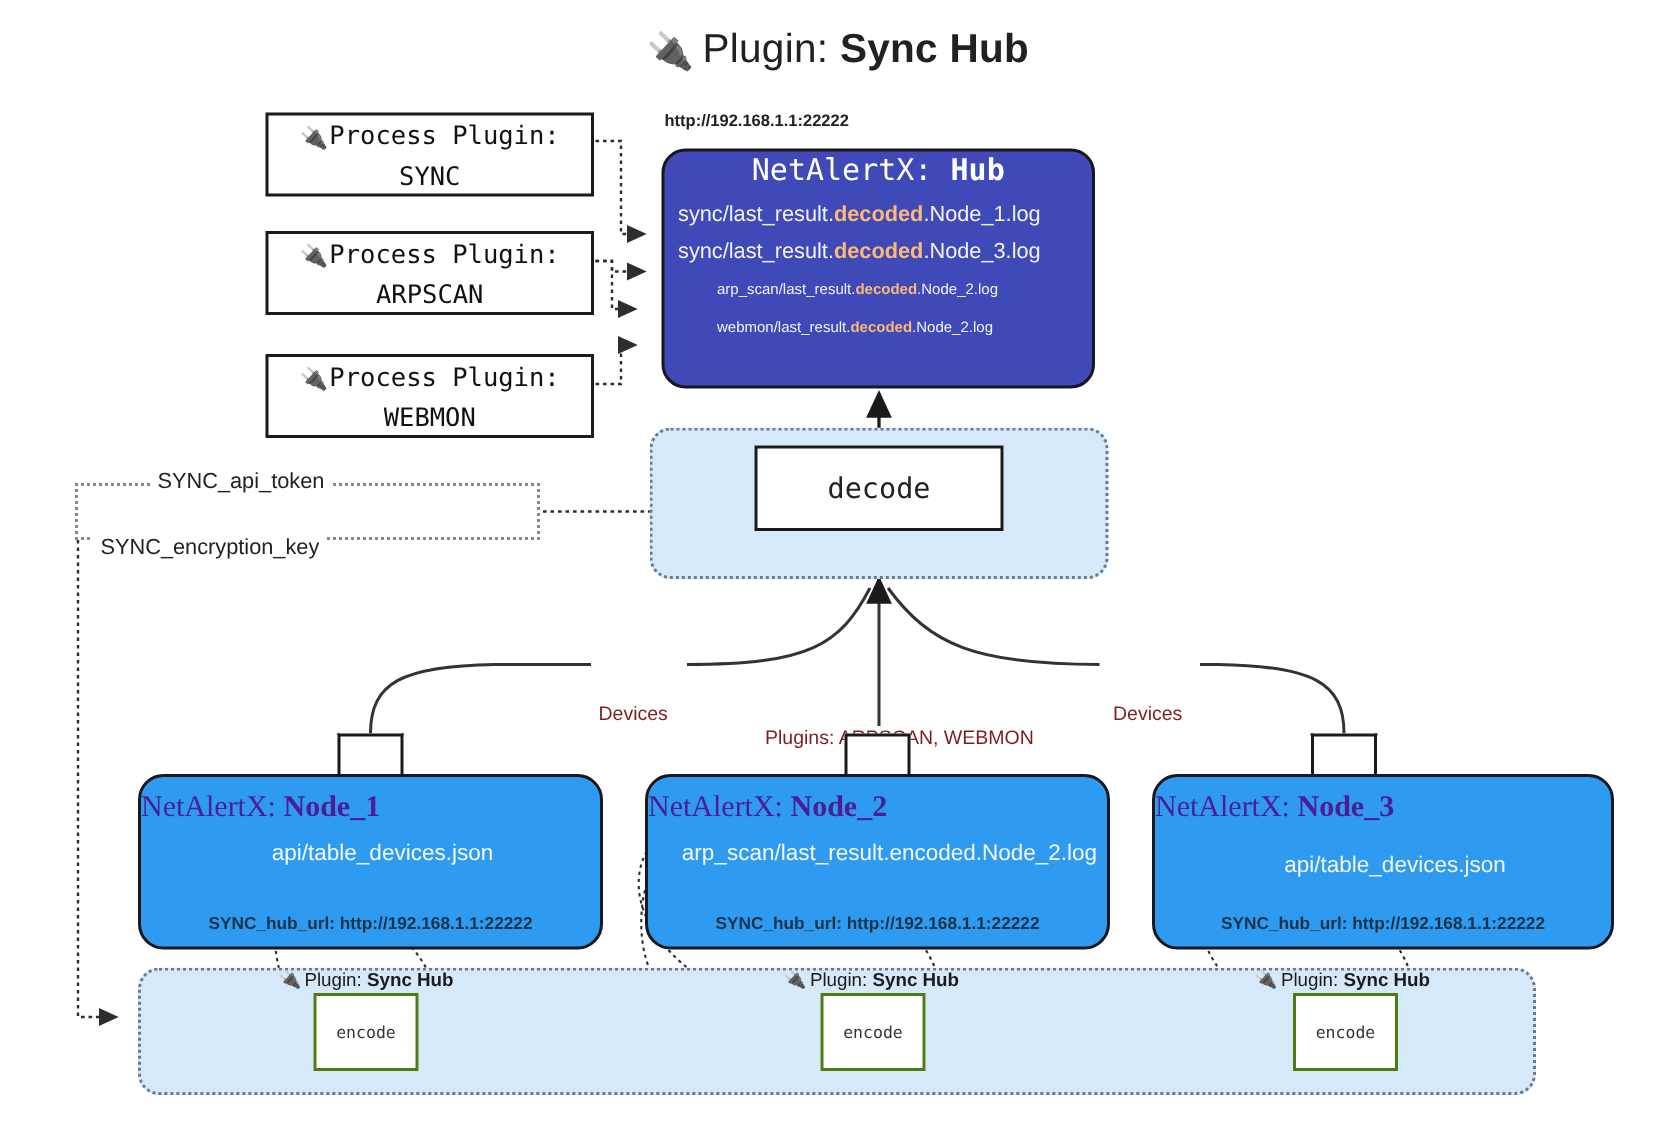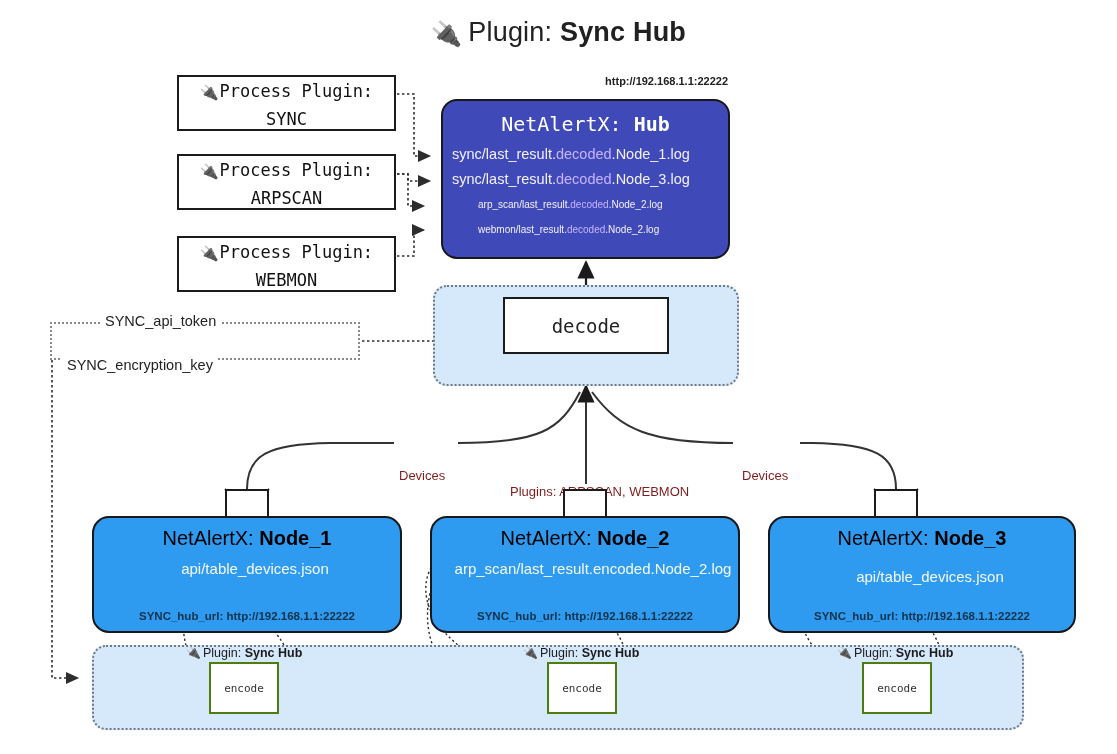--- a/index.html
+++ b/index.html
@@ -22,49 +22,49 @@
   .proc-box{width:219px;height:56px;border:2px solid #1b1b1b;background:#fff;
             font-family:"DejaVu Sans Mono","Liberation Mono",monospace;
             font-size:17px;line-height:26px;color:#111;text-align:center;
             padding-top:1px;}
   .proc-box .l1{display:block;white-space:nowrap;}
   .proc-box .l2{display:block;}
   .proc-box .plug{font-size:15px;vertical-align:-1px;margin-right:1px;display:inline-block;
                   transform:rotate(-2deg);}
 
   
-  #hub-url{left:443px;top:75px;width:285px;text-align:right;font-size:11px;font-weight:700;
+  #hub-url{left:443px;top:75px;width:285px;text-align:left;font-size:11px;font-weight:700;
            color:#222;}
   #hub{left:441px;top:99px;width:289px;height:160px;background:#4049b8;border:2.5px solid #17171c;
        border-radius:16px;}
-  #hub .hub-title{margin-top:11px;text-align:center;font-family:"DejaVu Sans Mono","Liberation Mono",monospace;
+  #hub .hub-title{margin-top:0;text-align:center;font-family:"DejaVu Sans Mono","Liberation Mono",monospace;
                   font-size:20px;color:#fff;letter-spacing:0px;}
   #hub .hub-title b{font-weight:700;}
   #hub .hub-lines{margin-top:6px;}
   #hub .hub-line{color:#f2f2f4;font-size:14.5px;line-height:25px;padding-left:9px;white-space:nowrap;}
   #hub .hub-line.small{font-size:10px;padding-left:20px;margin-left:15px;}
-  #hub .hub-line b{font-weight:400;color:#c4b5fd;}
+  #hub .hub-line b{font-weight:700;color:#fdba74;}
 
   
   #decode-zone{left:433px;top:285px;width:306px;height:101px;background:#d6e9fb;
                border:2px dotted #6b7a86;border-radius:14px;}
   #decode-box{left:503px;top:297px;width:166px;height:57px;background:#fff;border:2px solid #1b1b1b;
               display:flex;align-items:center;justify-content:center;
               font-family:"DejaVu Sans Mono","Liberation Mono",monospace;font-size:19px;color:#222;}
 
   
   #tok-box{left:50px;top:322px;width:310px;height:38px;border:2px dotted #8a8a8a;}
   .tok-label{font-size:14.5px;color:#222;background:#fff;padding:0 5px;white-space:nowrap;}
   #tok-api{left:100px;top:313px;}
   #tok-enc{left:62px;top:357px;}
 
   
   .node{height:117px;background:#2e9bf0;border:2.5px solid #17171c;border-radius:17px;}
-  .node .n-title{margin-top:9px;text-align:center;font-family:Liberation Sans, sans-serif;
-                 font-size:20px;color:#000000;}
+  .node .n-title{margin-top:9px;text-align:left;font-family:Liberation Serif, serif;
+                 font-size:20px;color:#4c1d95;}
   .node .n-title b{font-weight:700;}
   .node .n-lines{margin-top:6px;text-align:center;}
   .node .n-line{font-size:15px;line-height:25px;color:#f4f8fb;white-space:nowrap;padding-left:16px;}
   .node .n-url{position:absolute;left:0;width:100%;bottom:9px;text-align:center;
                font-size:11.5px;font-weight:700;color:#14324a;}
   #node1{left:92px;top:516px;width:310px;}
   #node2{left:430px;top:516px;width:310px;}
   #node3{left:768px;top:516px;width:308px;}
   #node3 .n-lines{margin-top:14px;}
 

